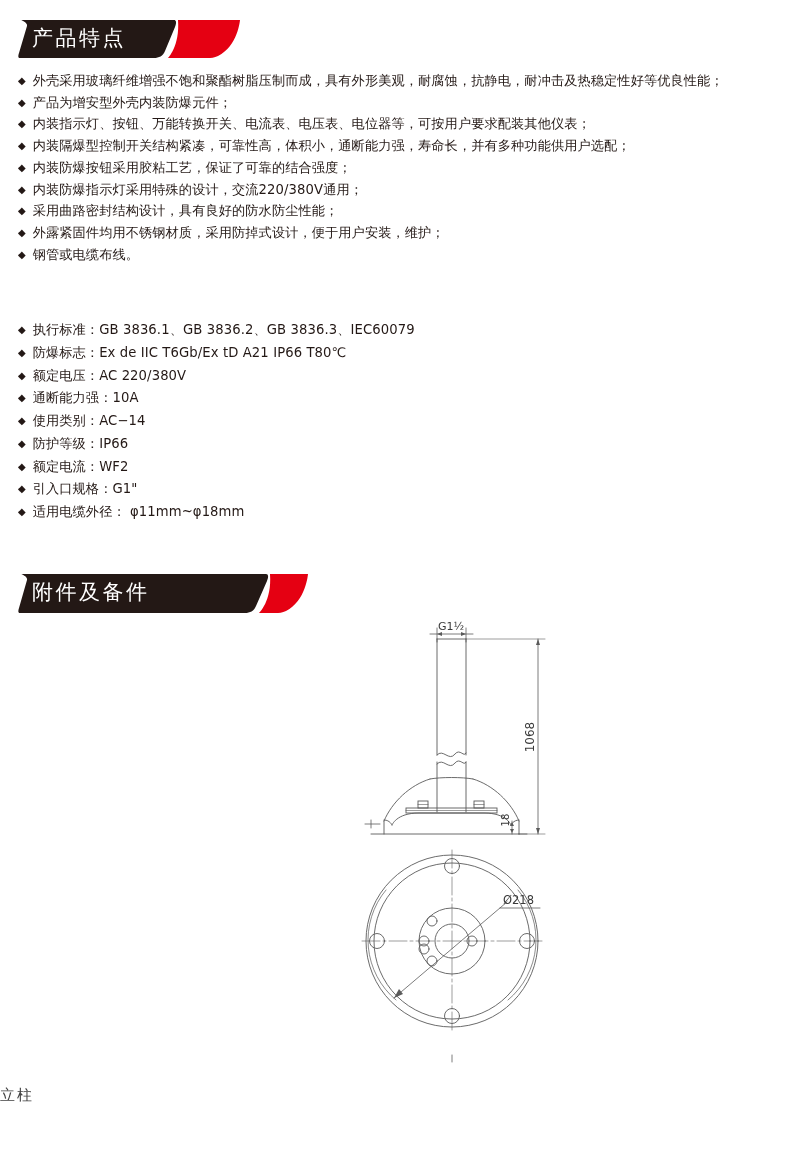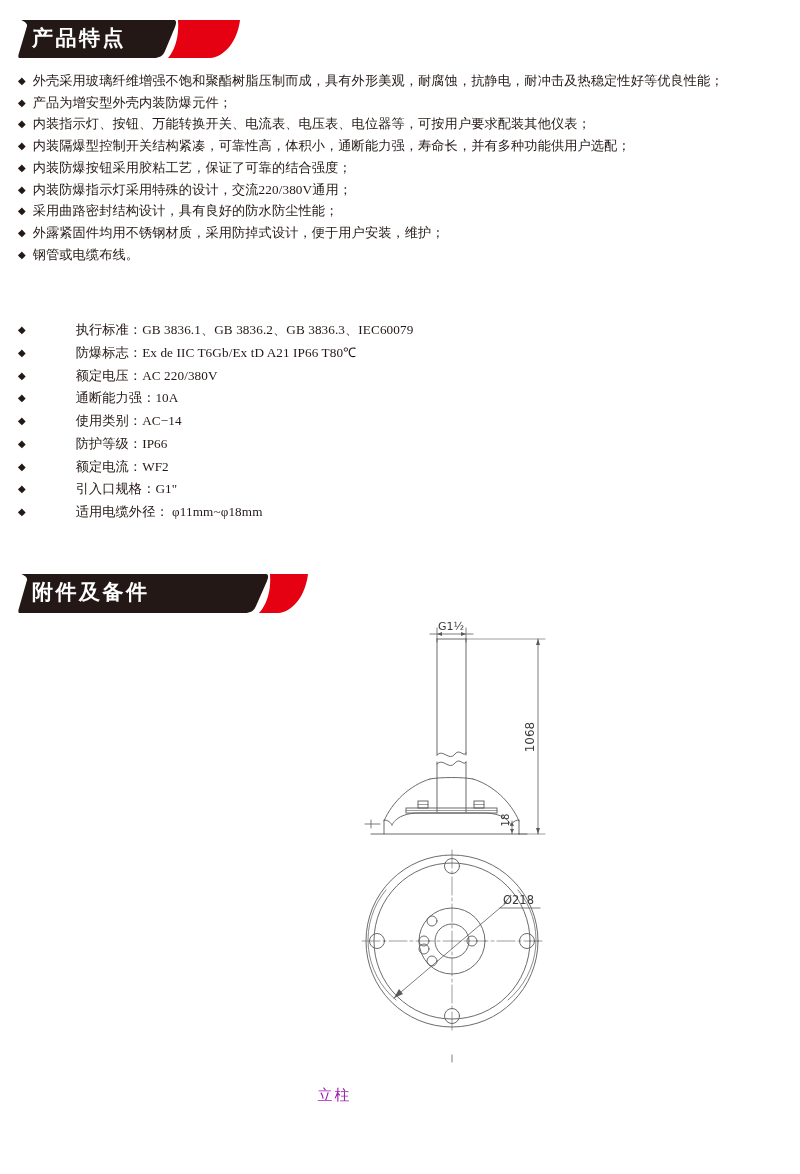--- a/index.html
+++ b/index.html
@@ -32,21 +32,21 @@
     overflow: visible;
   }
   .banner-title {
     position: absolute;
     left: 14px;
     top: 0;
     height: 40px;
     line-height: 40px;
     color: #ffffff;
     font-size: 21px;
-    font-weight: bold;
+    font-weight: normal;
     letter-spacing: 2.5px;
     white-space: nowrap;
     z-index: 2;
   }
 
   
   .bullet-list {
     margin-left: 18px;
     margin-top: 16px;
   }
@@ -63,38 +63,36 @@
     color: #231815;
     margin-right: 7px;
     position: relative;
     top: -1px;
   }
   .bullet-text {
     flex: 0 1 auto;
     font-size: 13.2px;
     color: #231815;
     letter-spacing: 0.1px;
-    font-family: Liberation Serif, serif;
   }
 
   .spec-list .bullet-row { margin-bottom: 9.5px; }
-  .spec-list .bullet-text { font-size: 13.2px; margin-left: 43px; }
+  .spec-list .bullet-text { font-size: 13.2px; }
 
   
   .drawing-area {
     position: relative;
     width: 669px;
     height: 470px;
   }
   .drawing-svg { display: block; }
 
   .caption {
-    text-align: center;
     font-size: 15px;
-    color: #a21caf;
+    color: #404040;
     letter-spacing: 2px;
     margin-top: 4px;
   }
 
   
   .gap-a { height: 38px; }
   .gap-b { height: 44px; }
   .gap-c { height: 18px; }
 </style>
 </head>

